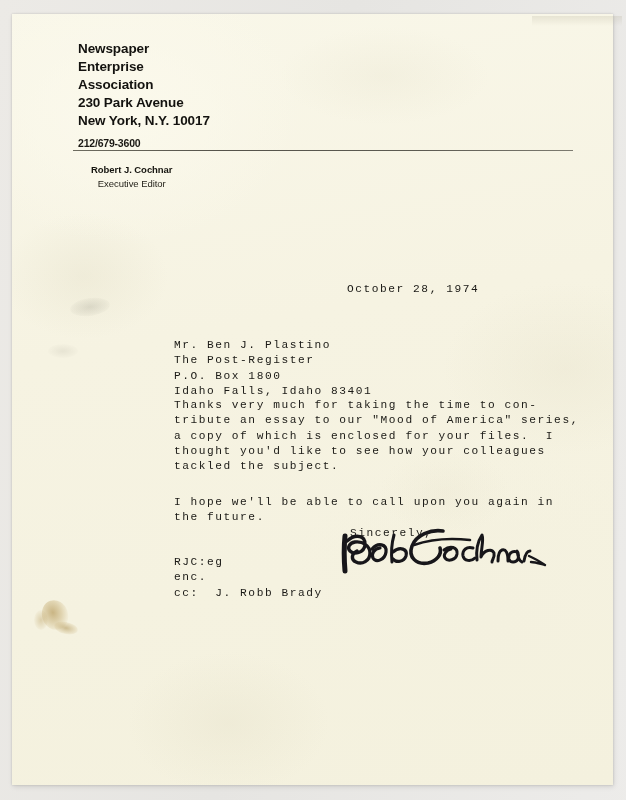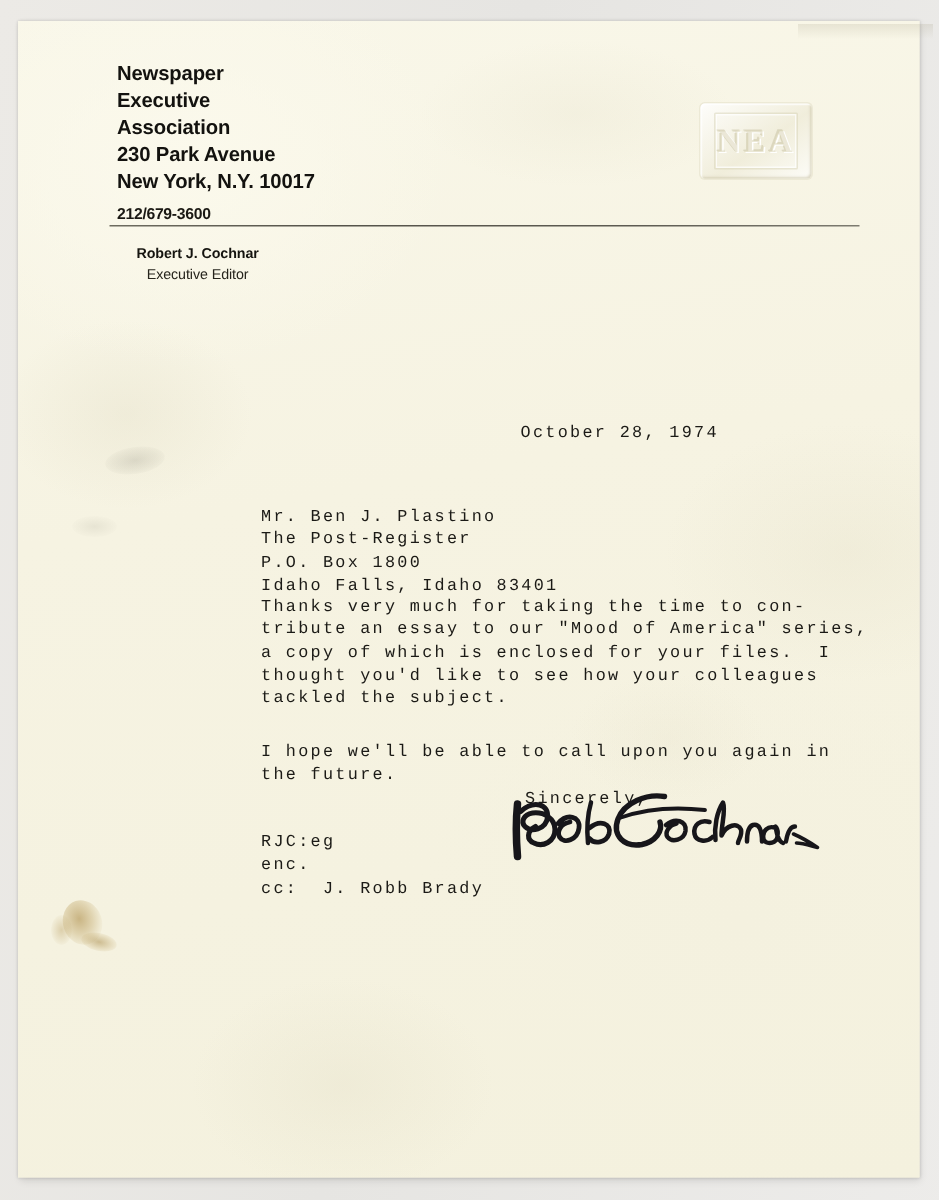--- a/index.html
+++ b/index.html
@@ -215,31 +215,27 @@
 </style>
 </head>
 <body>
 
 <div id="scan">
 
   <div id="paper">
 
     <div id="letterhead">
       <div class="lh-line">Newspaper</div>
-      <div class="lh-line">Executive</div>
+      <div class="lh-line">Enterprise</div>
       <div class="lh-line">Association</div>
       <div class="lh-line">230 Park Avenue</div>
       <div class="lh-line">New York, N.Y. 10017</div>
       <div class="lh-phone">212/679-3600</div>
     </div>
 
-    <div id="seal">
-      <div id="seal-frame"></div>
-      <div id="seal-text">NEA</div>
-    </div>
 
     <div id="rule"></div>
 
     <div id="sender">
       <div id="sender-name">Robert J. Cochnar</div>
       <div id="sender-title">Executive Editor</div>
     </div>
 
     <div id="date" class="tw">October 28, 1974</div>
 

